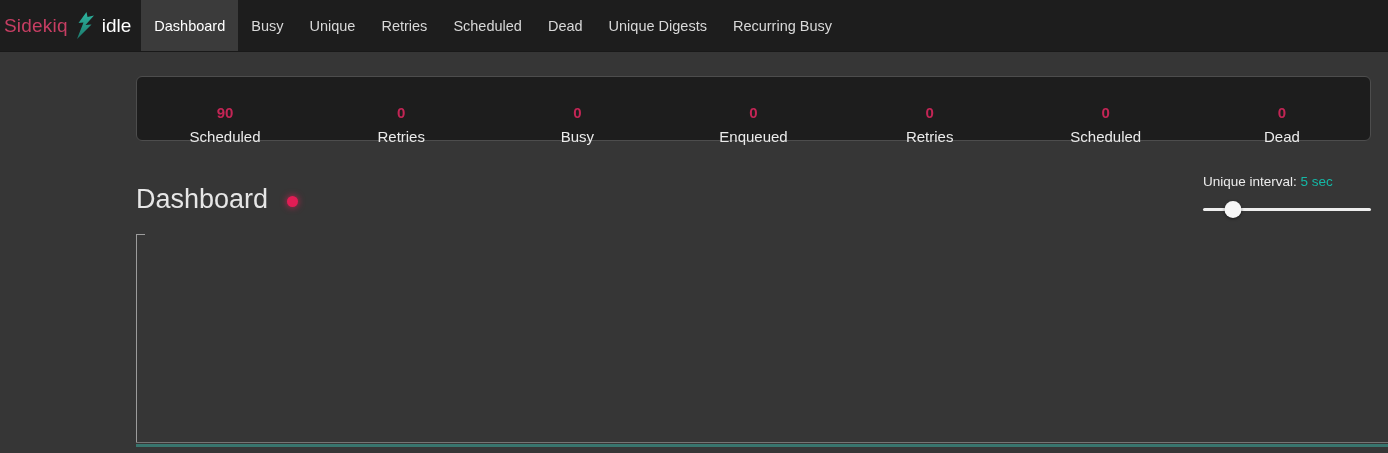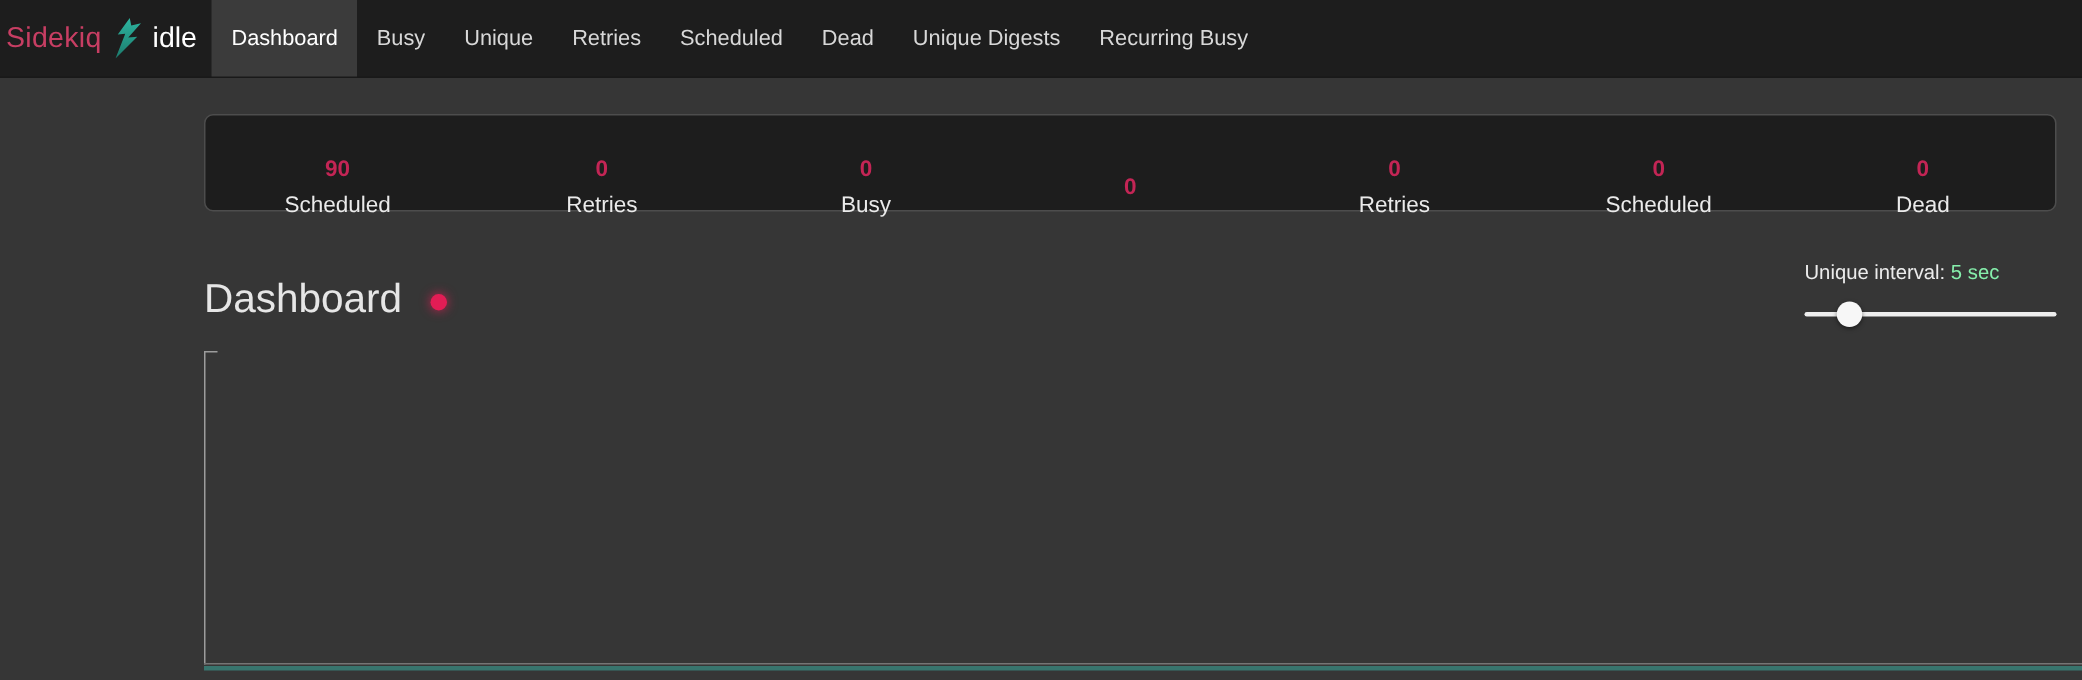--- a/index.html
+++ b/index.html
@@ -107,21 +107,21 @@
     box-shadow: 0 0 7px rgba(226, 29, 85, 0.85);
     margin-left: 19px;
     margin-top: 3px;
   }
   .polling { width: 168px; position: relative; top: 5px; }
   .polling-label {
     font-size: 13.5px;
     color: #ececec;
     white-space: nowrap;
   }
-  .polling-label .interval { color: #86efac; }
+  .polling-label .interval { color: #14b8a6; }
   .slider {
     position: relative;
     margin-top: 12px;
     height: 17px;
     cursor: pointer;
   }
   .slider-track {
     position: absolute;
     top: 7px; left: 0; right: 0;
     height: 3px;
@@ -227,20 +227,21 @@
     <div class="stat">
       <div class="num">0</div>
       <div class="label">Retries</div>
     </div>
     <div class="stat">
       <div class="num">0</div>
       <div class="label">Busy</div>
     </div>
     <div class="stat">
       <div class="num">0</div>
+      <div class="label">Enqueued</div>
     </div>
     <div class="stat">
       <div class="num">0</div>
       <div class="label">Retries</div>
     </div>
     <div class="stat">
       <div class="num">0</div>
       <div class="label">Scheduled</div>
     </div>
     <div class="stat">

